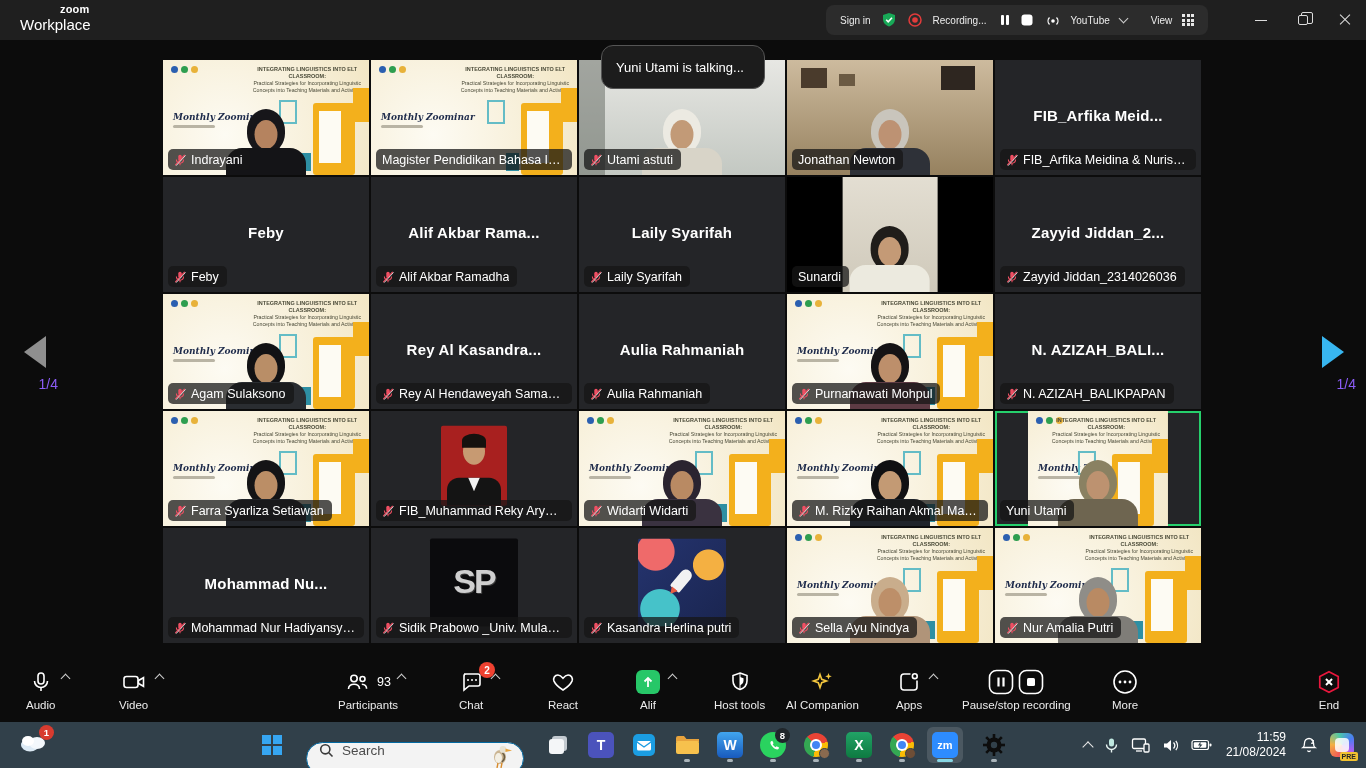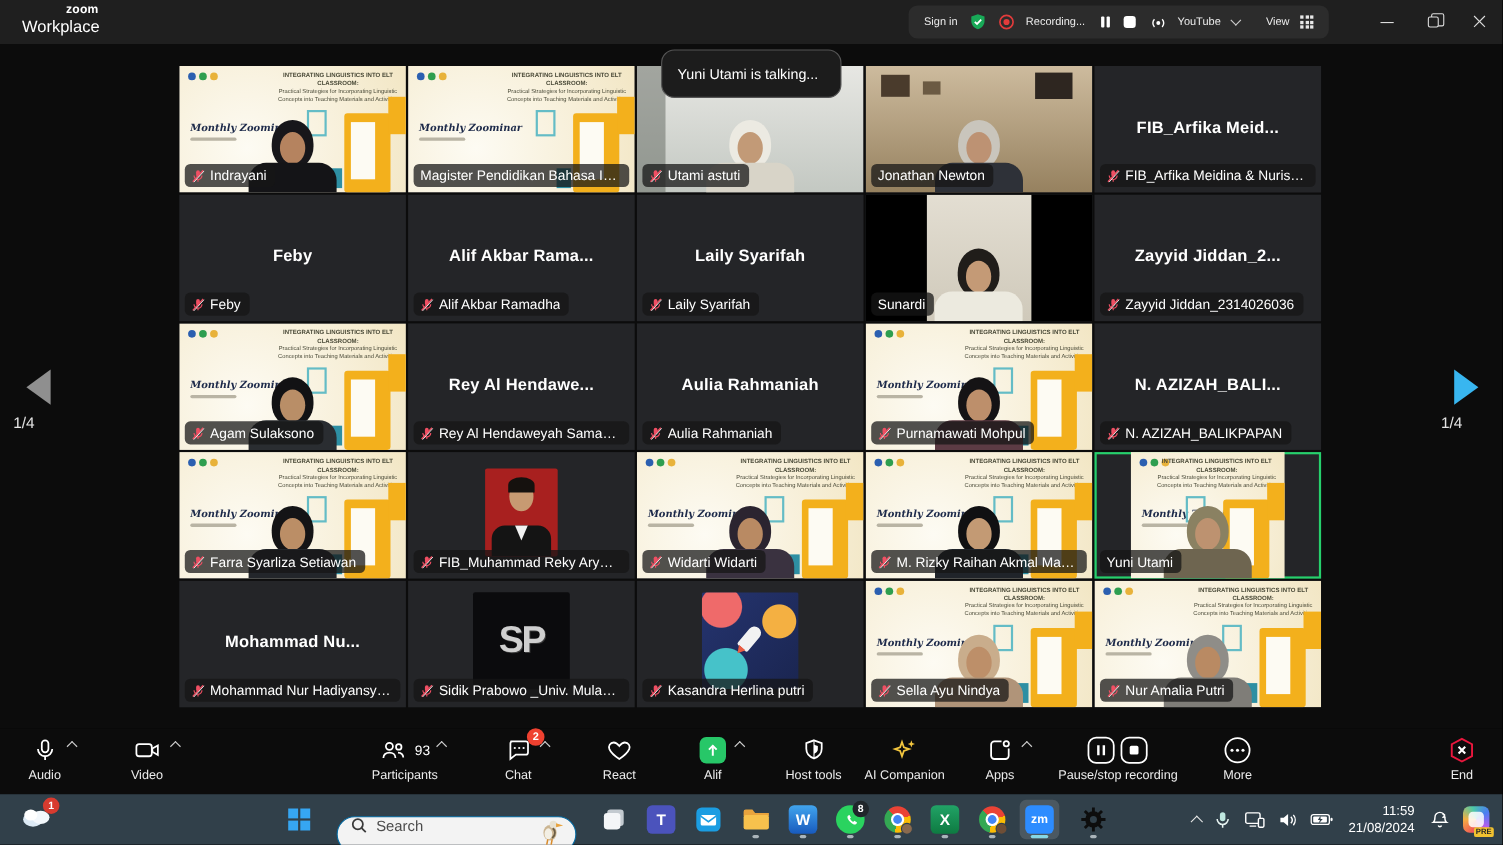--- a/index.html
+++ b/index.html
@@ -79,21 +79,21 @@
   .artpic{position:absolute;left:50%;top:50%;transform:translate(-50%,-54%);width:88px;height:88px;border-radius:2px;overflow:hidden;background:
     radial-gradient(circle at 20% 15%,#ef6a6a 0 18%,transparent 19%),
     radial-gradient(circle at 80% 30%,#f4b042 0 16%,transparent 17%),
     radial-gradient(circle at 25% 80%,#46c2c9 0 20%,transparent 21%),
     linear-gradient(135deg,#25346f 0%,#1a2550 100%);}
   .artpic .rocket{position:absolute;left:50%;top:50%;width:12px;height:24px;background:#f2f2f2;border-radius:6px 6px 2px 2px;transform:translate(-50%,-60%) rotate(40deg);}
   .artpic .rocket:after{content:"";position:absolute;left:2px;bottom:-6px;width:8px;height:7px;background:#e85d43;clip-path:polygon(50% 100%,0 0,100% 0);}
 
   
   .tooltip{position:absolute;left:601px;top:5px;width:164px;height:44px;background:#1c1c1c;border:1px solid #555;border-radius:12px;display:flex;align-items:center;padding:0 14px;color:#fff;font-size:13px;z-index:20;white-space:nowrap;}
-  .nav{position:absolute;text-align:left;color:#e5e5e5;font-size:14px;z-index:6;}
+  .nav{position:absolute;text-align:right;color:#8b5cf6;font-size:14px;z-index:6;}
   .tri-l{width:0;height:0;border-top:16px solid transparent;border-bottom:16px solid transparent;border-right:22px solid #8f8f8f;margin:0 auto 8px;}
   .tri-r{width:0;height:0;border-top:16px solid transparent;border-bottom:16px solid transparent;border-left:22px solid #38b6f0;margin:0 auto 8px;}
 
   
   .toolbar{position:absolute;left:0;top:662px;width:1366px;height:60px;background:#0c0c0c;z-index:30;}
   .titem{position:absolute;top:7px;display:flex;flex-direction:column;align-items:center;gap:4px;color:#ececec;font-size:11.5px;white-space:nowrap;}
   .tico{position:relative;height:26px;display:flex;align-items:center;justify-content:center;gap:4px;}
   .tchev{position:absolute;right:-16px;top:6px;width:7px;height:7px;border-top:1.5px solid #cfcfcf;border-left:1.5px solid #cfcfcf;transform:rotate(45deg);}
   .badge{position:absolute;top:-7px;right:-12px;min-width:16px;height:16px;border-radius:8px;background:#ef4130;color:#fff;font-size:10px;font-weight:700;display:flex;align-items:center;justify-content:center;padding:0 3px;}
   .cnt{font-size:12.5px;color:#fff;margin-left:2px;}
@@ -397,21 +397,21 @@
             <rect x="5" y="1" width="4" height="7" rx="2" fill="#ef4f63"></rect>
             <path d="M2.8 6.5a4.2 4.2 0 0 0 8.4 0" fill="none" stroke="#ef4f63" stroke-width="1.2"></path>
             <line x1="7" y1="10.7" x2="7" y2="13" stroke="#ef4f63" stroke-width="1.2"></line>
             <line x1="1.5" y1="13" x2="12.5" y2="1" stroke="#ef4f63" stroke-width="1.5"></line>
             <line x1="2.5" y1="13.6" x2="13.5" y2="1.6" stroke="#fff" stroke-width="0.9"></line>
           </svg>
           <span>Agam Sulaksono</span>
         </div>
       </div>
       <div class="tile" style="left: 371px; top: 254px;">
-        <div class="center-name">Rey Al  Hendawe...</div>
+        <div class="center-name">Rey Al  Kasandra...</div>
         <div class="name-label">
           <svg class="miC" viewBox="0 0 14 14">
             <rect x="5" y="1" width="4" height="7" rx="2" fill="#ef4f63"></rect>
             <path d="M2.8 6.5a4.2 4.2 0 0 0 8.4 0" fill="none" stroke="#ef4f63" stroke-width="1.2"></path>
             <line x1="7" y1="10.7" x2="7" y2="13" stroke="#ef4f63" stroke-width="1.2"></line>
             <line x1="1.5" y1="13" x2="12.5" y2="1" stroke="#ef4f63" stroke-width="1.5"></line>
             <line x1="2.5" y1="13.6" x2="13.5" y2="1.6" stroke="#fff" stroke-width="0.9"></line>
           </svg>
           <span>Rey Al Hendaweyah Samantha</span>
         </div>

